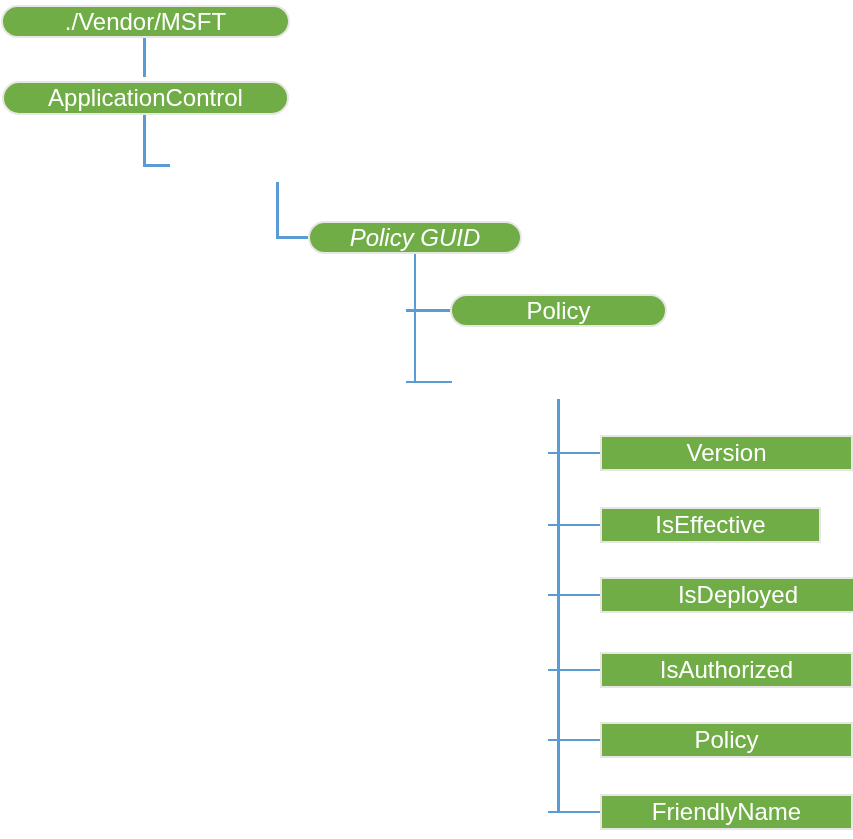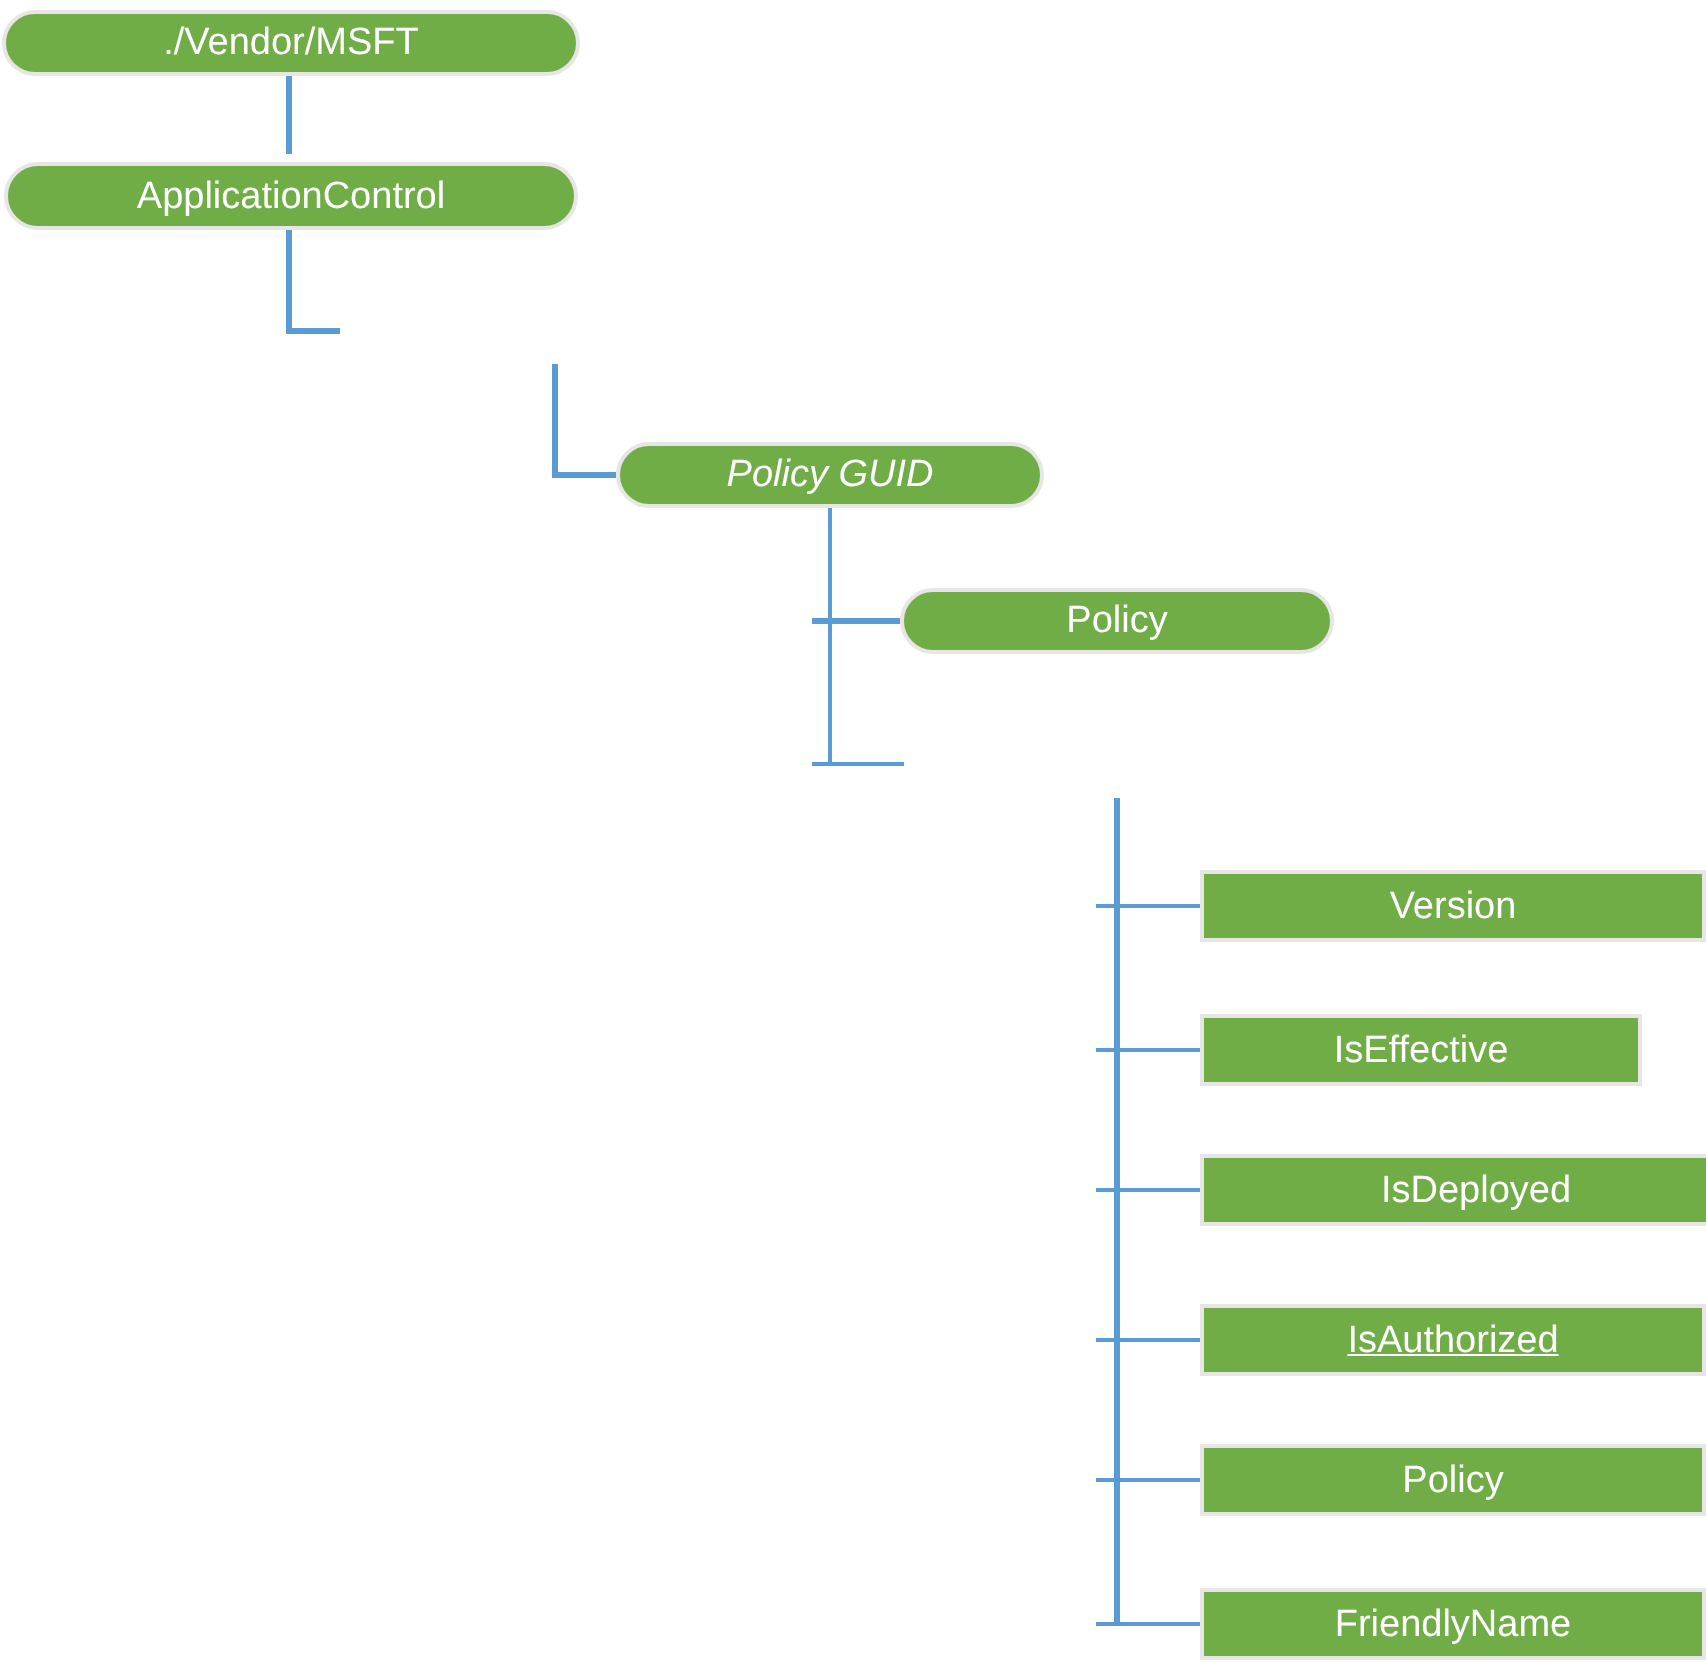--- a/index.html
+++ b/index.html
@@ -17,21 +17,21 @@
   }
   .node {
     position: absolute;
     box-sizing: border-box;
     display: flex;
     align-items: center;
     justify-content: center;
     background: var(--node-fill, #70AD47);
     color: var(--node-text, #ffffff);
     border: 2px solid var(--node-border, #E7E6E4);
-    font-size: 19px;
+    font-size: 24px;
     line-height: 1;
     white-space: nowrap;
   }
   .pill { border-radius: 17px; }
   .rect { border-radius: 0; }
   .italic { font-style: italic; }
   .line {
     position: absolute;
     background: var(--connector, #5B9BD5);
   }
@@ -84,21 +84,21 @@
   </div>
 
   <div class="node rect" style="left:600px; top:507px; width:221px; height:36px;text-align:right;">
     <span>IsEffective</span>
   </div>
 
   <div class="node rect" style="left:600px; top:577px; width:276px; height:36px;">
     <span>IsDeployed</span>
   </div>
 
-  <div class="node rect" style="left:600px; top:652px; width:253px; height:36px;text-decoration:underline;">
+  <div class="node rect" style="left:600px; top:652px; width:253px; height:36px;">
     <span>IsAuthorized</span>
   </div>
 
   <div class="node rect" style="left:600px; top:722px; width:253px; height:36px;">
     <span>Policy</span>
   </div>
 
   <div class="node rect" style="left:600px; top:794px; width:253px; height:36px;text-align:right;">
     <span>FriendlyName</span>
   </div>

